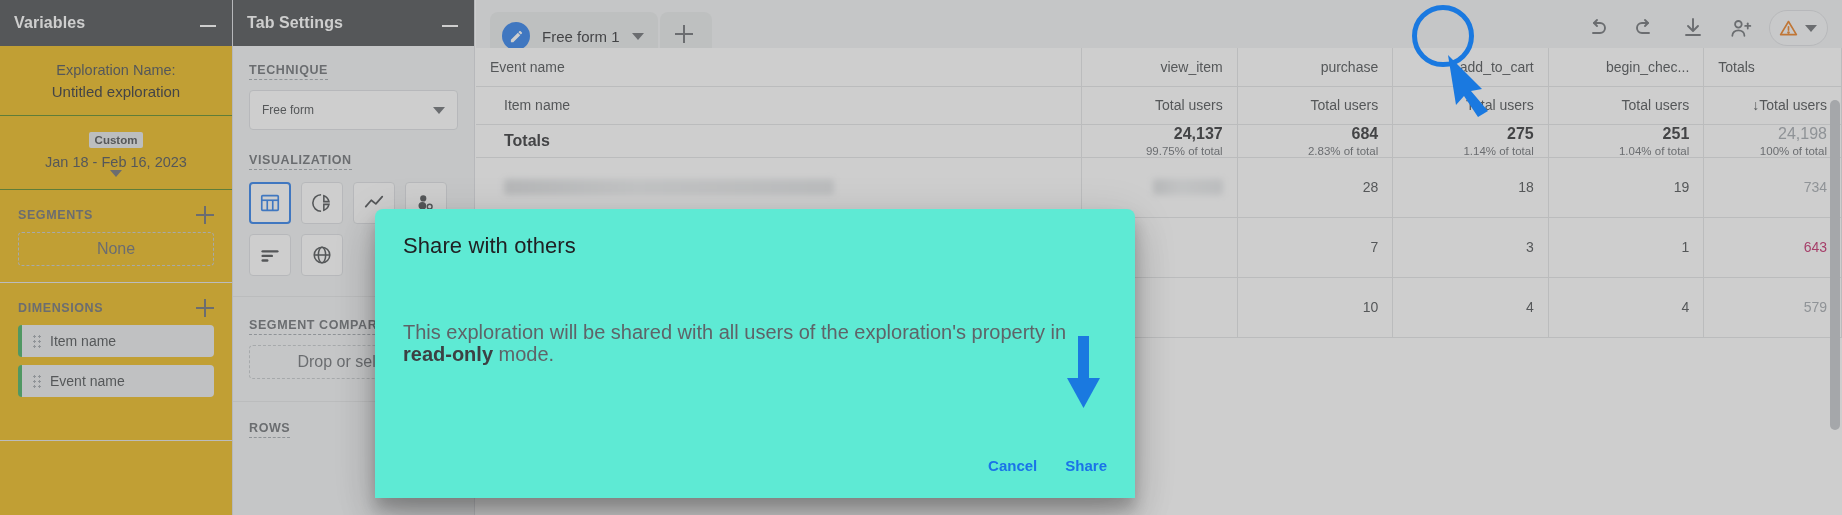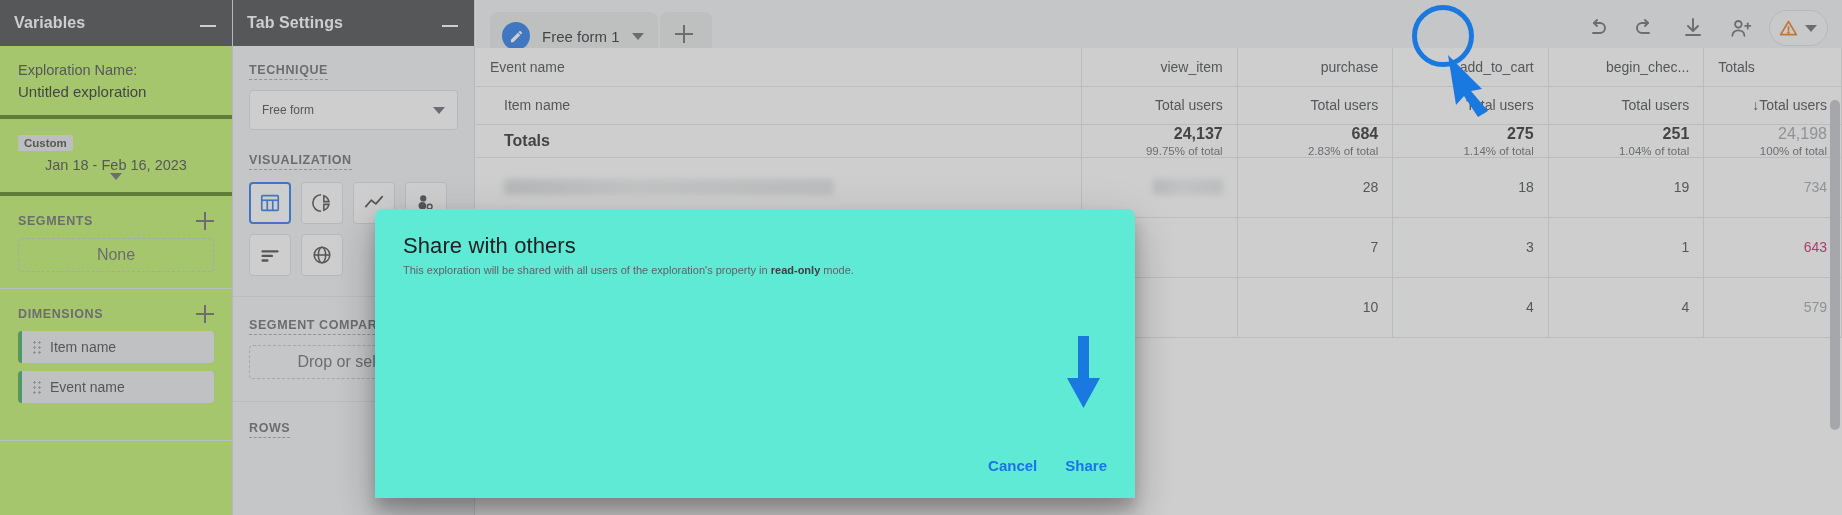--- a/index.html
+++ b/index.html
@@ -15,41 +15,41 @@
   .dimmed { position: absolute; inset: 0; }
   .dim-overlay {
     position: absolute; inset: 0;
     background: rgba(125,125,125,0.38);
     pointer-events: none; z-index: 40;
   }
 
   
   .panel-variables {
     position: absolute; left: 0; top: 0; width: 233px; height: 515px;
-    background: #bef264; border-right: 1px solid #dadce0;
+    background: #eab308; border-right: 1px solid #dadce0;
   }
   .panel-tabsettings {
     position: absolute; left: 233px; top: 0; width: 242px; height: 515px;
     background: #f1f3f4; border-right: 1px solid #dadce0;
   }
   .panel-header {
     height: 46px; background: #3c4043; color: #ffffff;
     display: flex; align-items: center; justify-content: space-between;
     padding: 0 14px;
   }
   .panel-header .ttl { font-size: 16px; font-weight: 700; letter-spacing: .1px; }
   .minus-icon {
     width: 20px; height: 20px; position: relative; cursor: pointer;
   }
   .minus-icon::before {
     content: ""; position: absolute; left: 2px; top: 12px;
     width: 16px; height: 2px; background: #ffffff;
   }
 
-  .vsec { padding: 14px 18px 12px 18px; border-bottom: 4px solid #4d7c0f; }
+  .vsec { padding: 14px 18px 12px 18px; border-bottom: 1px solid #4d7c0f; text-align: center; }
   .vlabel { font-size: 14.5px; color: #3c4043; line-height: 21px; }
   .vvalue { font-size: 15px; color: #202124; line-height: 22px; }
 
   .chip-custom {
     display: inline-block; background: #e3e5e7; color: #3c4043;
     font-size: 11.5px; font-weight: 700; padding: 2px 6px; border-radius: 2px;
   }
   .daterow { display: flex; align-items: center; justify-content: space-between; margin-top: 6px; flex-direction: column; }
   .daterow .dtxt { font-size: 14.5px; color: #3c4043; }
   .caret-down {
@@ -175,21 +175,21 @@
 
   
   .modal {
     position: absolute; left: 375px; top: 209px; width: 760px; height: 289px;
     background: #5eead4; border-radius: 8px 8px 0 0;
     box-shadow: 0 11px 15px rgba(0,0,0,.2), 0 9px 46px rgba(0,0,0,.12), 0 24px 38px rgba(0,0,0,.14);
     z-index: 60; padding: 24px 28px;
   }
   .modal-title { font-size: 22px; color: #202124; font-weight: 400; letter-spacing: .1px; }
   .modal-body {
-    font-size: 11px; color: #5f6368; line-height: 22px;
+    margin-top: 62px; font-size: 20px; color: #5f6368; line-height: 22px;
   }
   .modal-body b { color: #3c4043; font-weight: 700; }
   .modal-actions {
     position: absolute; right: 28px; bottom: 24px;
     display: flex; align-items: center; gap: 28px;
   }
   .btn-text {
     font-size: 15px; font-weight: 700; color: #1a73e8; background: none;
     border: none; cursor: pointer; font-family: "Liberation Sans", sans-serif;
   }

